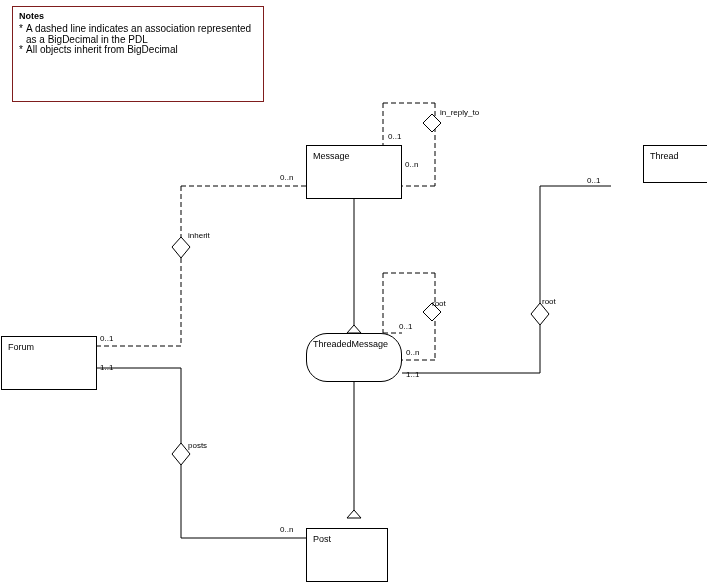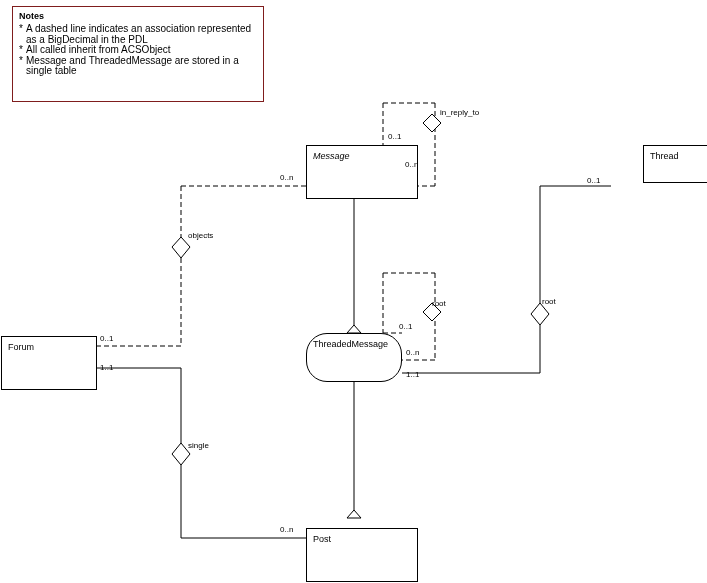--- a/index.html
+++ b/index.html
@@ -130,50 +130,49 @@
     <polygon points="181,443 190,454 181,465 172,454" fill="#ffffff" stroke="#000" stroke-width="1"></polygon>
 
     <path d="M 354,382 L 354,510" stroke="#000" stroke-width="1" fill="none"></path>
     <polygon points="354,510 347,518 361,518" fill="#ffffff" stroke="#000" stroke-width="1"></polygon>
   </svg>
 
   <div class="notes" style="left:12px; top:6px; width:252px; height:96px;">
     <div class="notes-title">Notes</div>
     <ul>
       <li>A dashed line indicates an association represented as a BigDecimal in the PDL</li>
-      <li>All called inherit from ACSObject</li>
-      <li>Message and ThreadedMessage are stored in a single table</li>
+      <li>All objects inherit from BigDecimal</li>
     </ul>
   </div>
 
-  <div class="box" style="left:306px; top:145px; width:112px; height:54px;font-style:italic;">
+  <div class="box" style="left:306px; top:145px; width:96px; height:54px;">
     <div class="title">Message</div>
   </div>
 
   <div class="box" style="left:611px; top:145px; width:91px; height:38px;margin-left:32px;">
     <div class="title">Thread</div>
   </div>
 
   <div class="box" style="left:1px; top:336px; width:96px; height:54px;">
     <div class="title">Forum</div>
   </div>
 
   <div class="box" style="left:306px; top:333px; width:96px; height:49px;border-radius:21px;">
     <div class="title">ThreadedMessage</div>
   </div>
 
-  <div class="box" style="left:306px; top:528px; width:112px; height:54px;">
+  <div class="box" style="left:306px; top:528px; width:82px; height:54px;">
     <div class="title">Post</div>
   </div>
 
   <div class="role" style="left:434px; top:108px;margin-left:6px;">in_reply_to</div>
-  <div class="role" style="left:188px; top:231px;">objects</div>
+  <div class="role" style="left:188px; top:231px;">inherit</div>
   <div class="role" style="left:432px; top:299px;">root</div>
   <div class="role" style="left:542px; top:297px;">root</div>
-  <div class="role" style="left:188px; top:441px;">single</div>
+  <div class="role" style="left:188px; top:441px;">posts</div>
 
   <div class="lbl" style="left:388px; top:132px;">0..1</div>
   <div class="lbl" style="left:405px; top:160px;">0..n</div>
   <div class="lbl" style="left:280px; top:173px;">0..n</div>
   <div class="lbl" style="left:587px; top:176px;">0..1</div>
   <div class="lbl" style="left:399px; top:322px;">0..1</div>
   <div class="lbl" style="left:406px; top:348px;">0..n</div>
   <div class="lbl" style="left:406px; top:370px;">1..1</div>
   <div class="lbl" style="left:100px; top:334px;">0..1</div>
   <div class="lbl" style="left:100px; top:363px;">1..1</div>

